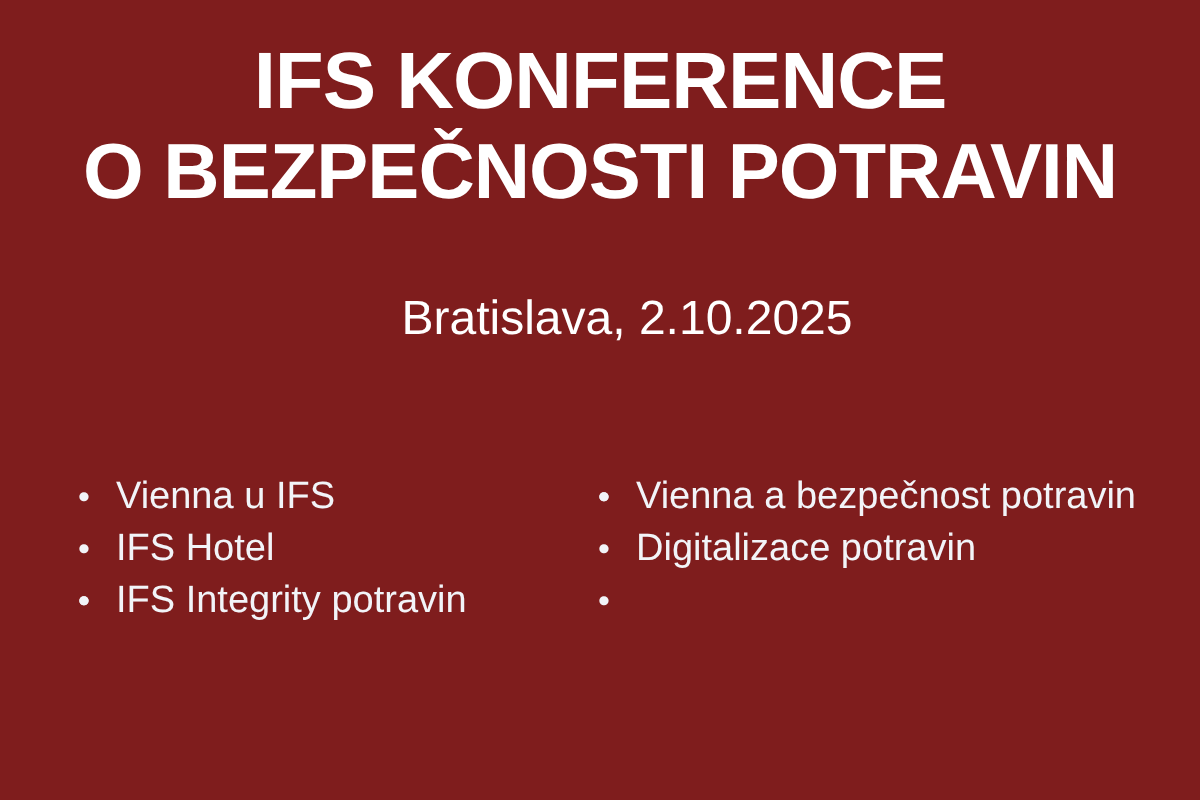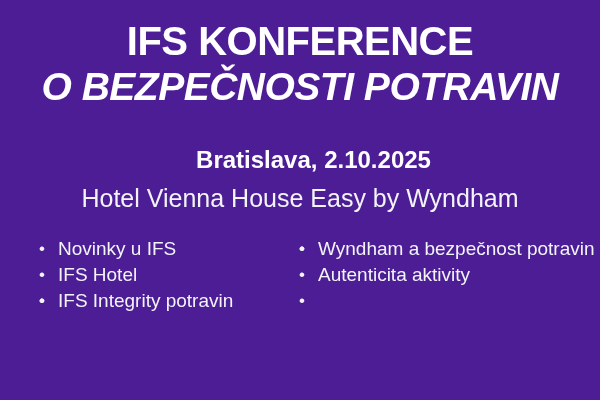--- a/index.html
+++ b/index.html
@@ -12,21 +12,21 @@
     overflow: hidden;
     background: #2a3b61;
     font-family: "Liberation Sans", sans-serif;
     color: #ffffff;
     -webkit-font-smoothing: antialiased;
   }
   .poster {
     position: relative;
     width: 600px;
     height: 400px;
-    background: #4c1d95;
+    background: #7f1d1d;
     box-sizing: border-box;
   }
 
   
   .title-block {
     position: absolute;
     top: 18px;
     left: 0;
     width: 600px;
     text-align: center;
@@ -35,36 +35,35 @@
     display: block;
     font-size: 40px;
     line-height: 46px;
     font-weight: 700;
     letter-spacing: -0.5px;
     color: #ffffff;
     white-space: nowrap;
   }
   .title-line.line2 {
     font-size: 39px;
-    font-style: italic;
   }
 
   
   .subtitle-block {
     position: absolute;
     top: 145px;
     left: 0;
     width: 600px;
     text-align: center;
   }
   .sub-date {
     display: block;
     font-size: 24px;
     line-height: 30px;
-    font-weight: 700;
+    font-weight: 400;
     color: #ffffff;
     white-space: nowrap;
     padding-left: 27px;
   }
   .sub-venue {
     display: block;
     margin-top: 8px;
     font-size: 25px;
     line-height: 31px;
     font-weight: 400;
@@ -132,32 +131,31 @@
 
 <div class="poster">
 
   <div class="title-block">
     <span class="title-line line1">IFS KONFERENCE</span>
     <span class="title-line line2">O BEZPEČNOSTI POTRAVIN</span>
   </div>
 
   <div class="subtitle-block">
     <span class="sub-date">Bratislava, 2.10.2025</span>
-    <span class="sub-venue">Hotel Vienna House Easy by Wyndham</span>
   </div>
 
   <div class="topics-block">
 
     <div class="topics-columns">
 
       <div class="topics-col col-left">
         <ul class="topic-list">
           <li>
             <span class="bullet-dot">•</span>
-            <span>Novinky u IFS</span>
+            <span>Vienna u IFS</span>
           </li>
           <li>
             <span class="bullet-dot">•</span>
             <span>IFS Hotel</span>
           </li>
           <li>
             <span class="bullet-dot">•</span>
           </li>
           <li>
             <span class="bullet-dot">•</span>
@@ -166,25 +164,25 @@
         </ul>
       </div>
 
       <div class="topics-col col-right">
         <ul class="topic-list">
           <li>
             <span class="bullet-dot">•</span>
           </li>
           <li>
             <span class="bullet-dot">•</span>
-            <span>Wyndham a bezpečnost potravin</span>
+            <span>Vienna a bezpečnost potravin</span>
           </li>
           <li>
             <span class="bullet-dot">•</span>
-            <span>Autenticita aktivity</span>
+            <span>Digitalizace potravin</span>
           </li>
           <li>
             <span class="bullet-dot">•</span>
           </li>
         </ul>
       </div>
 
     </div>
   </div>
 

